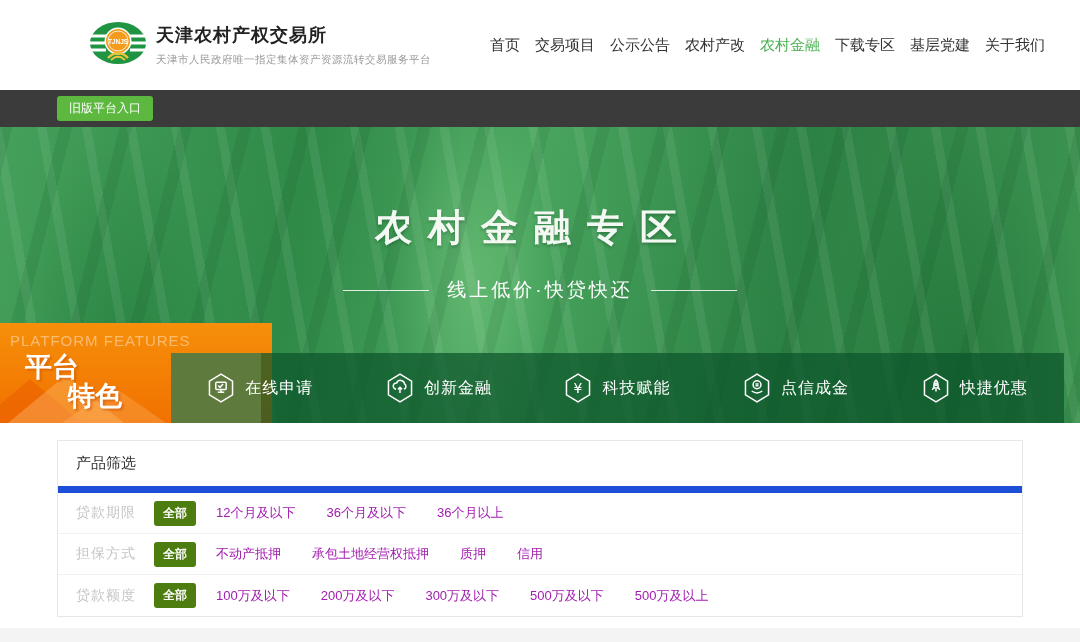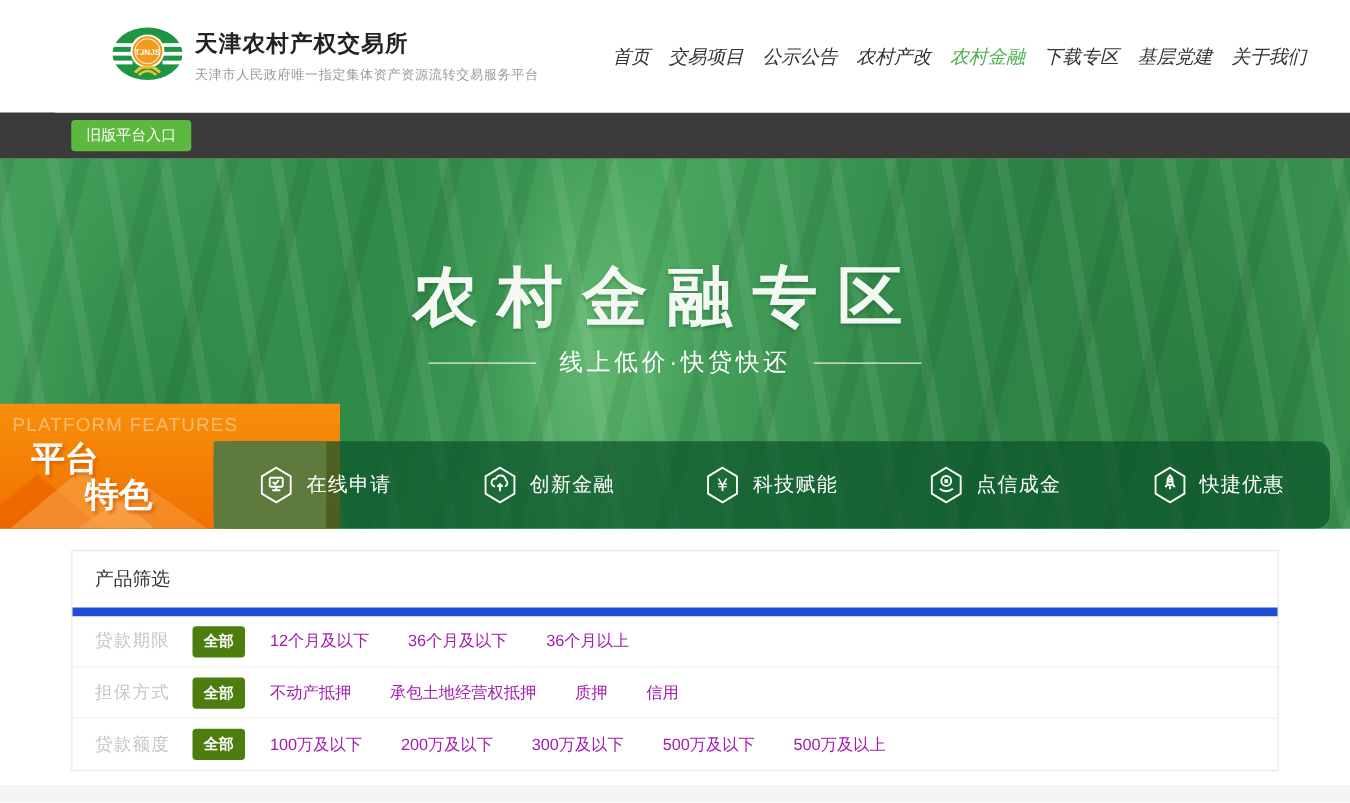--- a/index.html
+++ b/index.html
@@ -8,50 +8,50 @@
 
   
   .header { height:90px; background:#fff; position:relative;margin-left:44px; }
   .container { width:966px; margin:0 auto; position:relative; }
   .header .container { height:100%; display:flex; align-items:center; }
   .logo-wrap { display:flex; align-items:center; margin-left:9px; }
   .logo { width:60px; height:54px; }
   .brand { margin-left:8px; }
   .brand-title { font-size:18px; font-weight:bold; color:#222; letter-spacing:1px; }
   .brand-sub { font-size:10.5px; color:#9a9a9a; margin-top:6px; letter-spacing:0.5px; }
-  .nav { margin-left:auto; display:flex; align-items:flex-start; gap:15px;font-style:italic; }
+  .nav { margin-left:auto; display:flex; align-items:flex-start; gap:15px; }
   .nav-item { font-size:15px; color:#333; cursor:pointer; white-space:nowrap; }
   .nav-item.active { color:#4bb152; }
 
   
   .topbar { height:37px; background:#3b3b3b; display:flex; align-items:center; }
   .old-btn { margin-left:57px; background:#5cb83e; color:#fff; font-size:12px; border:none;
              border-radius:3px; padding:4px 12px; cursor:pointer; }
 
   
   .banner { position:relative; height:296px; overflow:hidden;
     background:
       repeating-linear-gradient(104deg, rgba(8,60,26,0.10) 0 12px, rgba(255,255,255,0) 12px 58px),
       repeating-linear-gradient(80deg, rgba(255,255,255,0.07) 0 9px, rgba(255,255,255,0) 9px 44px),
       radial-gradient(130px 300px at 470px 150px, rgba(150,220,150,0.35), rgba(0,0,0,0) 65%),
       radial-gradient(190px 330px at 960px 230px, rgba(20,100,45,0.45), rgba(0,0,0,0) 70%),
       radial-gradient(160px 300px at 120px 220px, rgba(25,110,50,0.4), rgba(0,0,0,0) 70%),
       linear-gradient(100deg,#44a05a 0%,#2f8a48 28%,#4aa75f 47%,#2c8144 72%,#3d9551 100%);
   }
   .banner-title { position:absolute; top:76px; left:0; right:12px; text-align:center;
-    color:#f4f8f3; font-size:52px; font-weight:bold; letter-spacing:16px; padding-left:0;
+    color:#f4f8f3; font-size:37px; font-weight:bold; letter-spacing:16px; padding-left:0;
     text-shadow:0 2px 3px rgba(20,70,35,0.35); }
   .banner-subrow { position:absolute; top:150px; left:0; right:0; display:flex;
     align-items:center; justify-content:center; gap:18px; color:#fff; }
   .sub-line { width:86px; height:1px; background:rgba(255,255,255,0.85); }
   .banner-sub { font-size:19px; letter-spacing:3px; color:#fefefe; }
 
   
   .tabbar { position:absolute; left:171px; right:16px; bottom:0; height:70px;
-    background:rgba(13,84,43,0.72); display:flex; z-index:3;border-radius:12px; }
+    background:rgba(13,84,43,0.72); display:flex; z-index:3; }
   .tab-selected-bg { position:absolute; left:0; top:0; width:90px; height:70px; background:#5e7a3d; }
   .tab { flex:1; display:flex; align-items:center; justify-content:center; gap:10px;
     color:#fff; cursor:pointer; position:relative; }
   .tab-label { font-size:16px; letter-spacing:1px; }
   .hexicon { width:28px; height:30px; display:inline-flex; }
   .hexicon svg { width:100%; height:100%; }
 
   
   .feature-box { position:absolute; left:0; top:196px; width:272px; height:100px; z-index:2;
     background:linear-gradient(180deg,#f68f0a 0%,#f17100 100%); overflow:hidden; }

